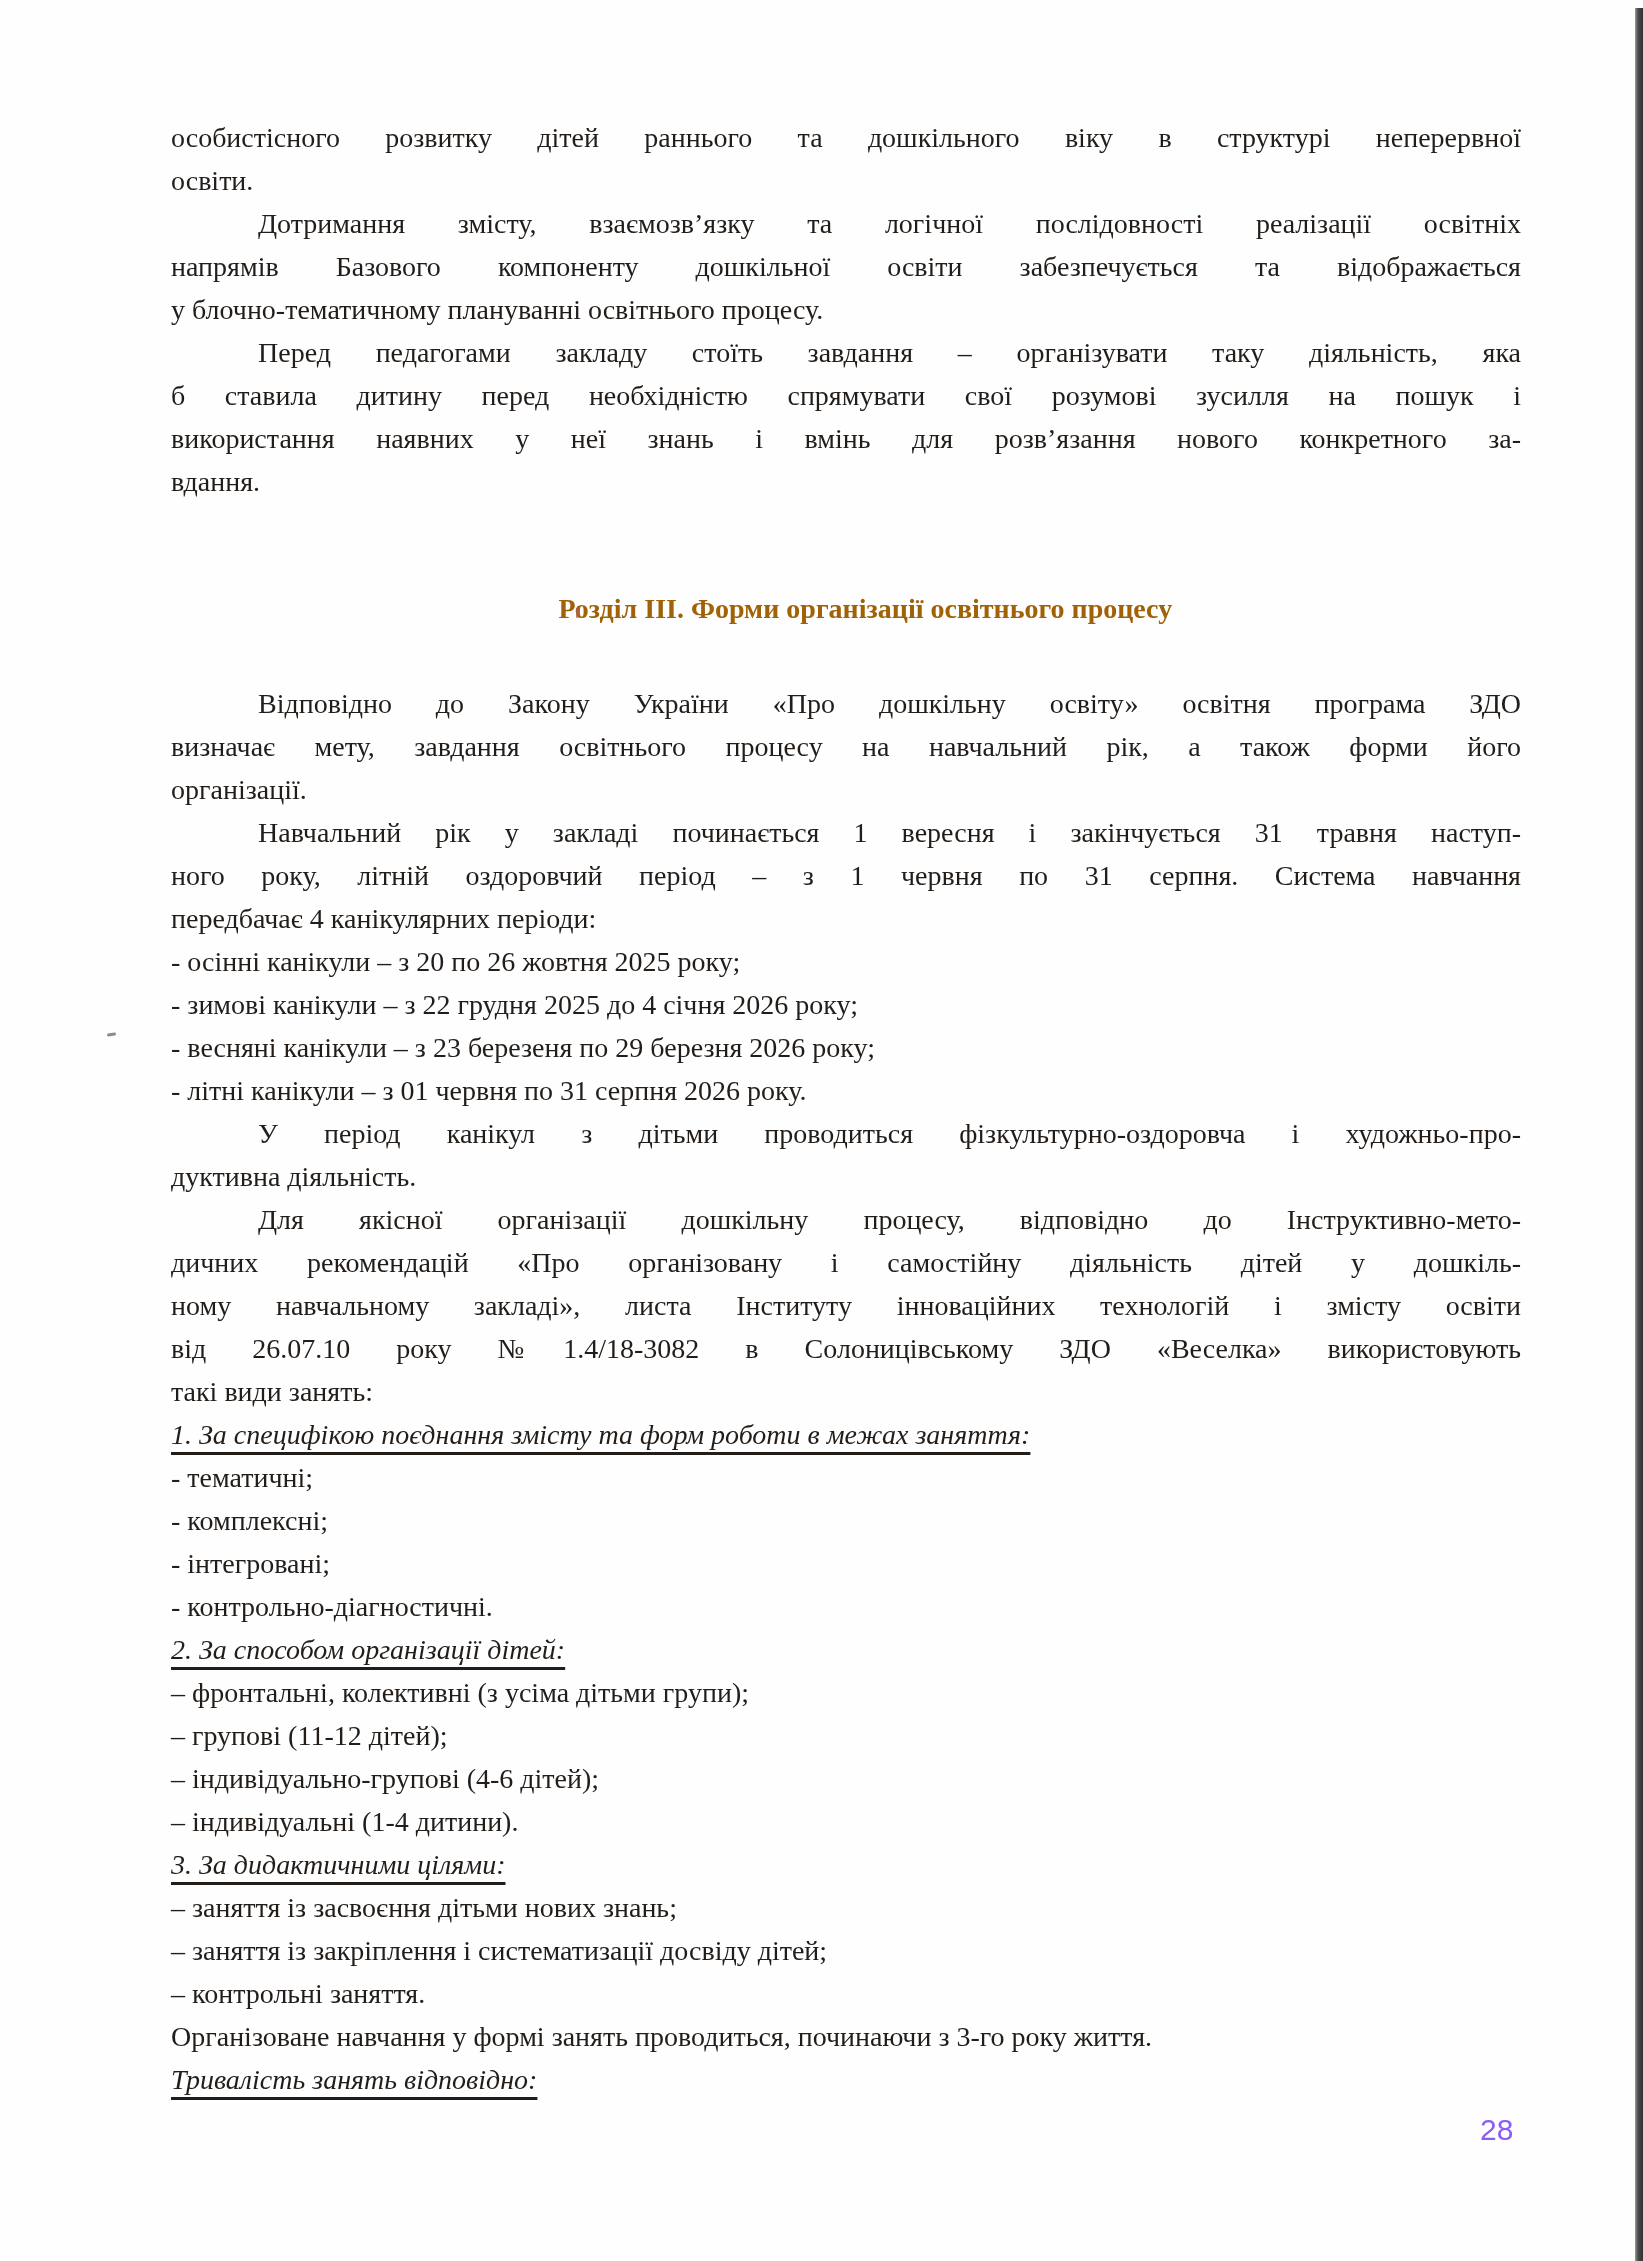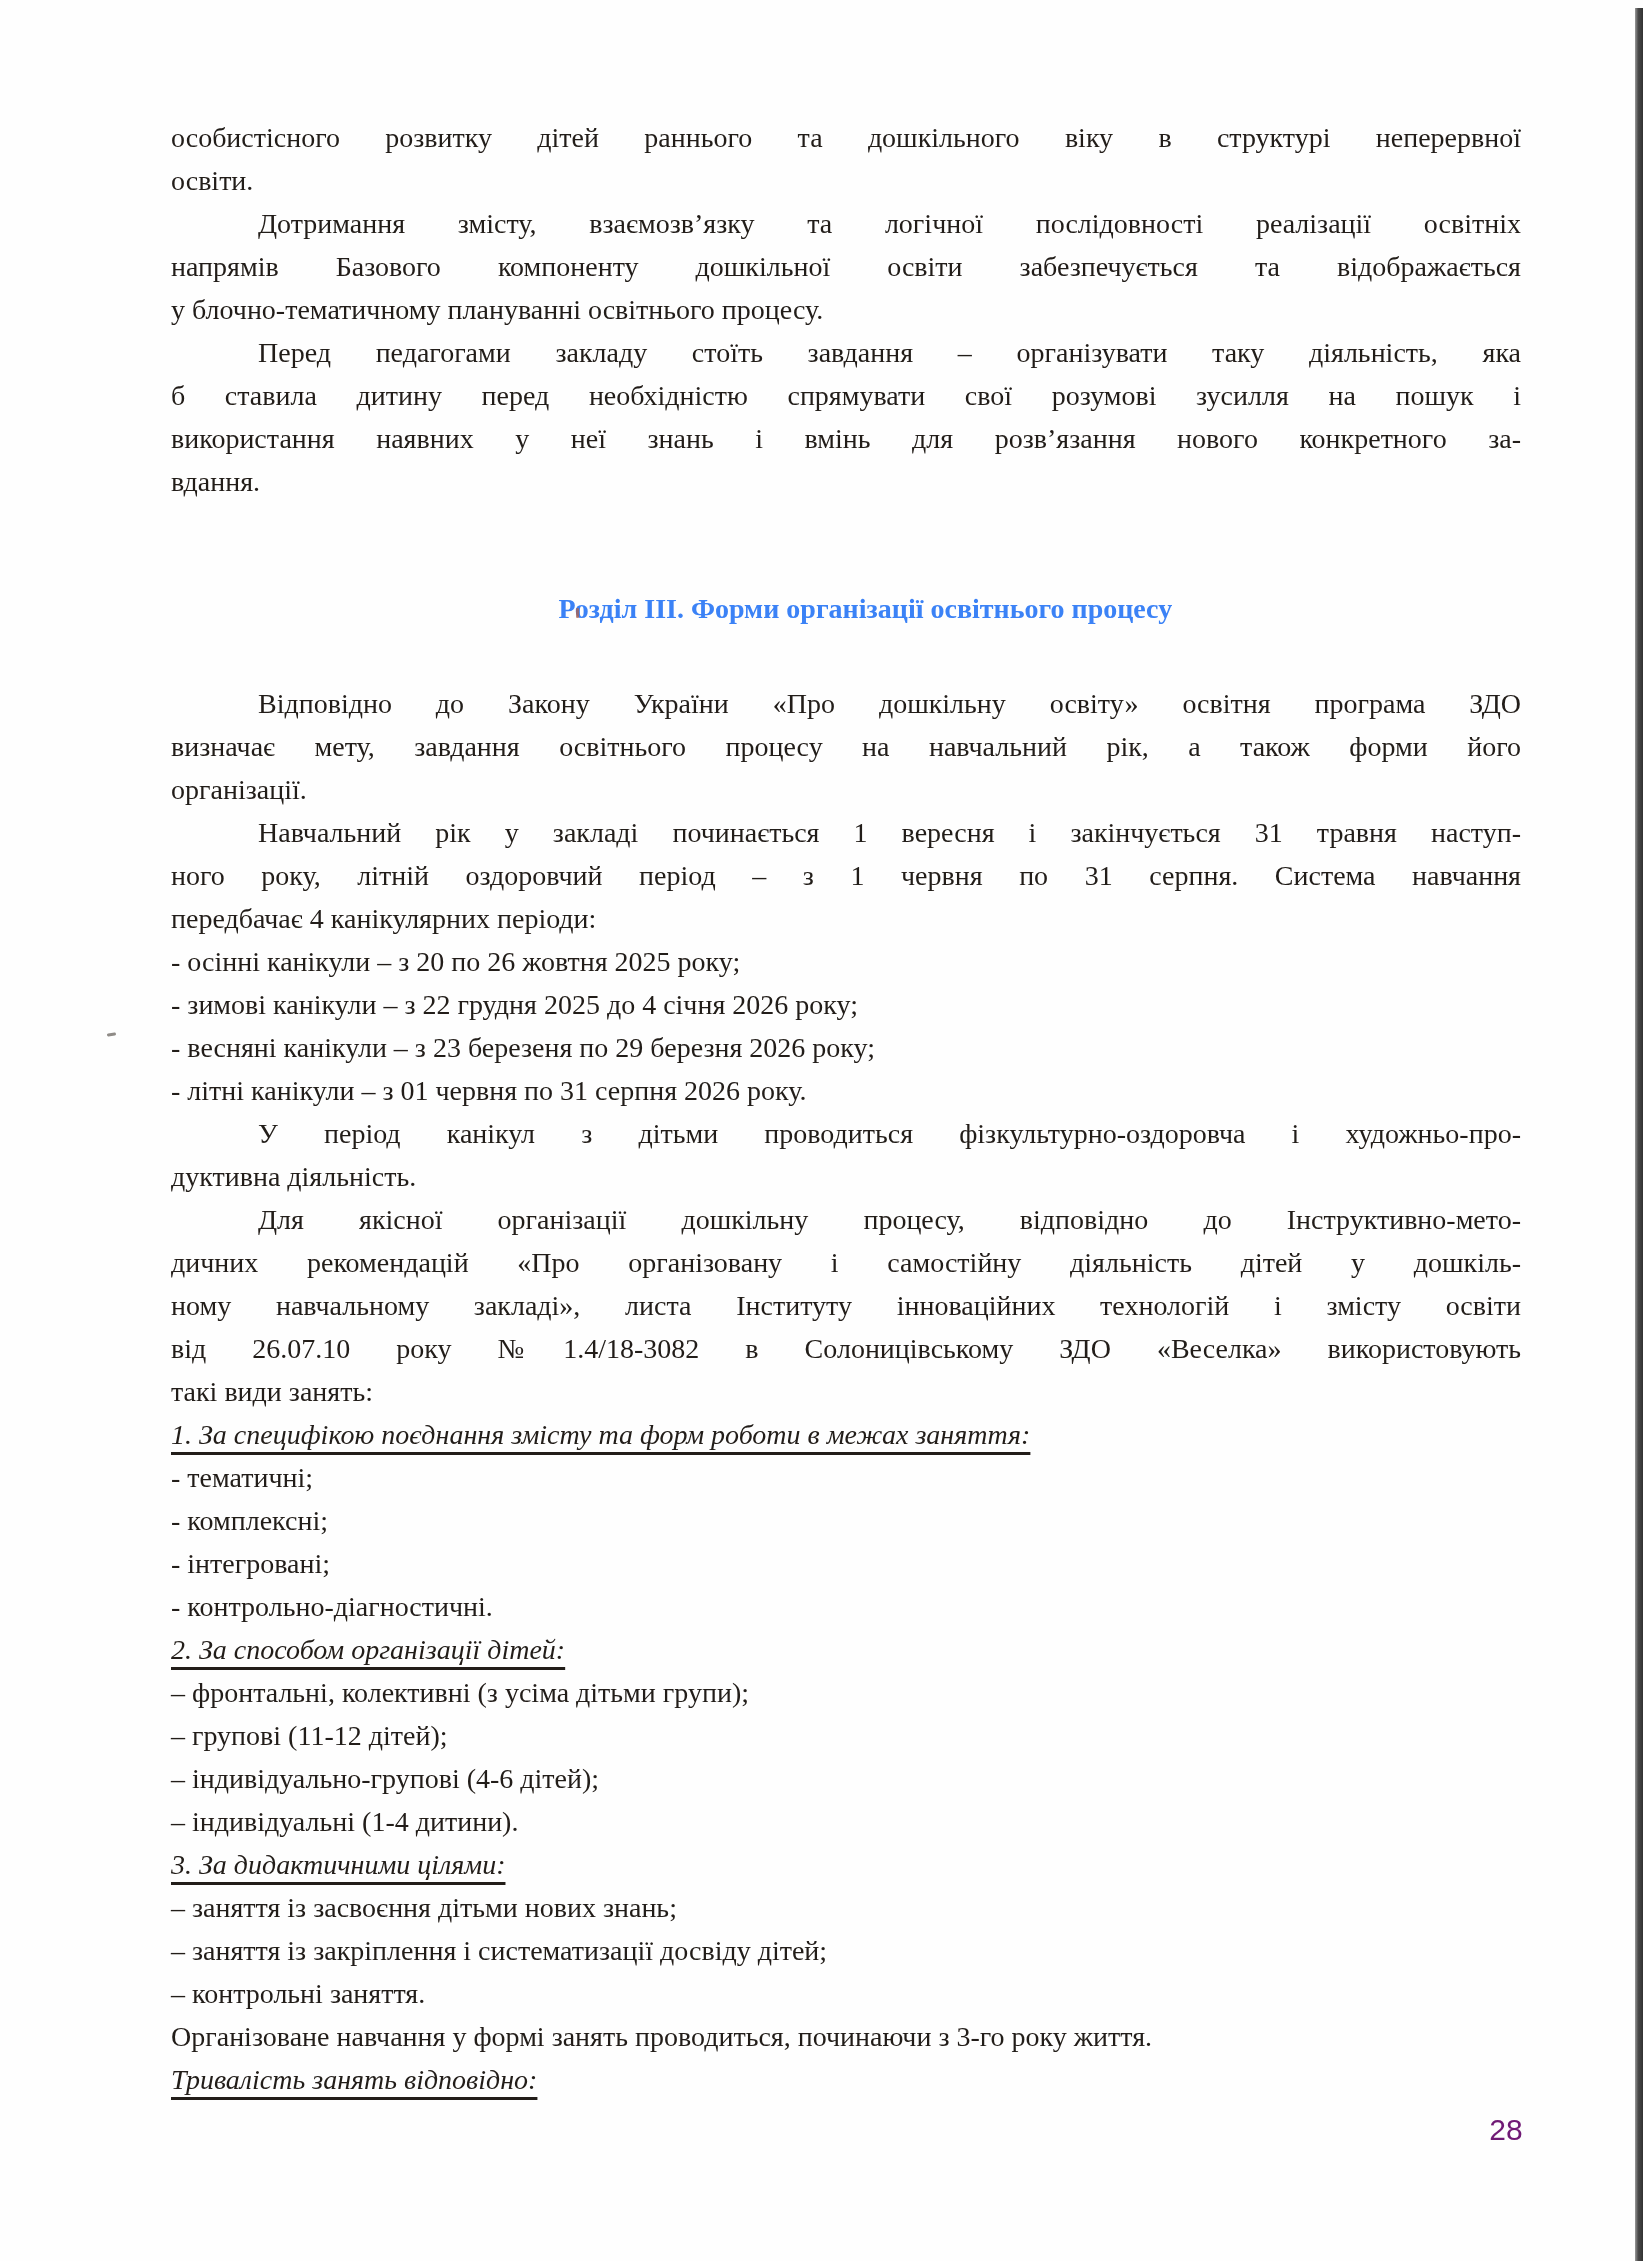--- a/index.html
+++ b/index.html
@@ -36,39 +36,39 @@
     text-align-last: justify;
   }
   .line.indent {
     text-indent: 87px;
   }
   .line.heading {
     font-weight: bold;
     text-align: center;
     text-align-last: center;
     transform: translateX(19.3px);
-    color: #3b82f6;
+    color: #a16207;
   }
   .line.rubric {
     font-style: italic;
     text-decoration: underline;
     text-decoration-thickness: 3.2px;
     text-underline-offset: 8.4px;
     text-decoration-skip-ink: none;
   }
   
   .page-number {
     position: absolute;
     top: 2113px;
     left: 1480px;
     width: 52px;
     font-family: "Liberation Sans", "DejaVu Sans", sans-serif;
     font-size: 30px;
-    color: #701a75;
-    text-align: center;
+    color: #8b5cf6;
+    text-align: left;
   }
   
   .edge-band {
     position: absolute;
     top: 7.7px;
     right: 0;
     width: 9px;
     height: 2254px;
     background: linear-gradient(90deg, #9a9a9a 0%, #4a4a4a 35%, #2e2e2e 100%);
   }

